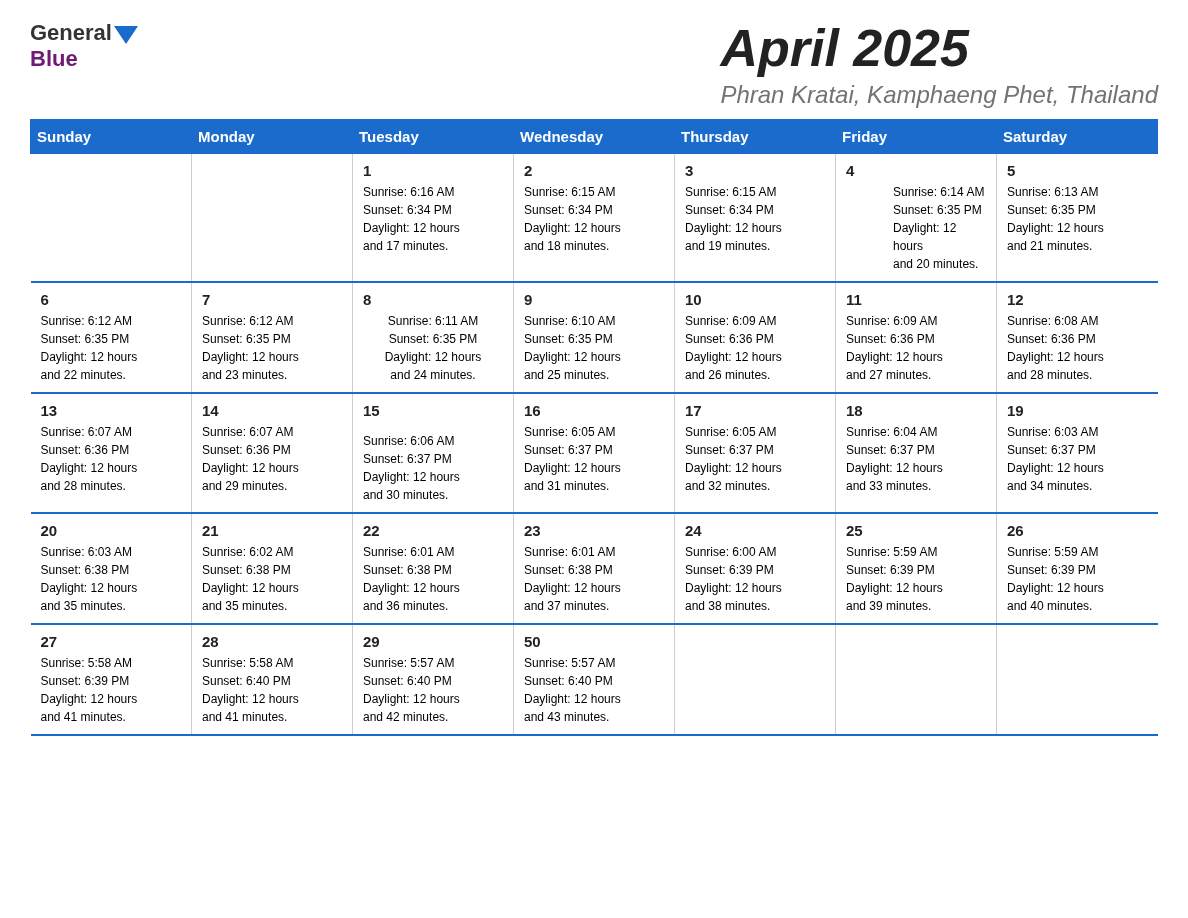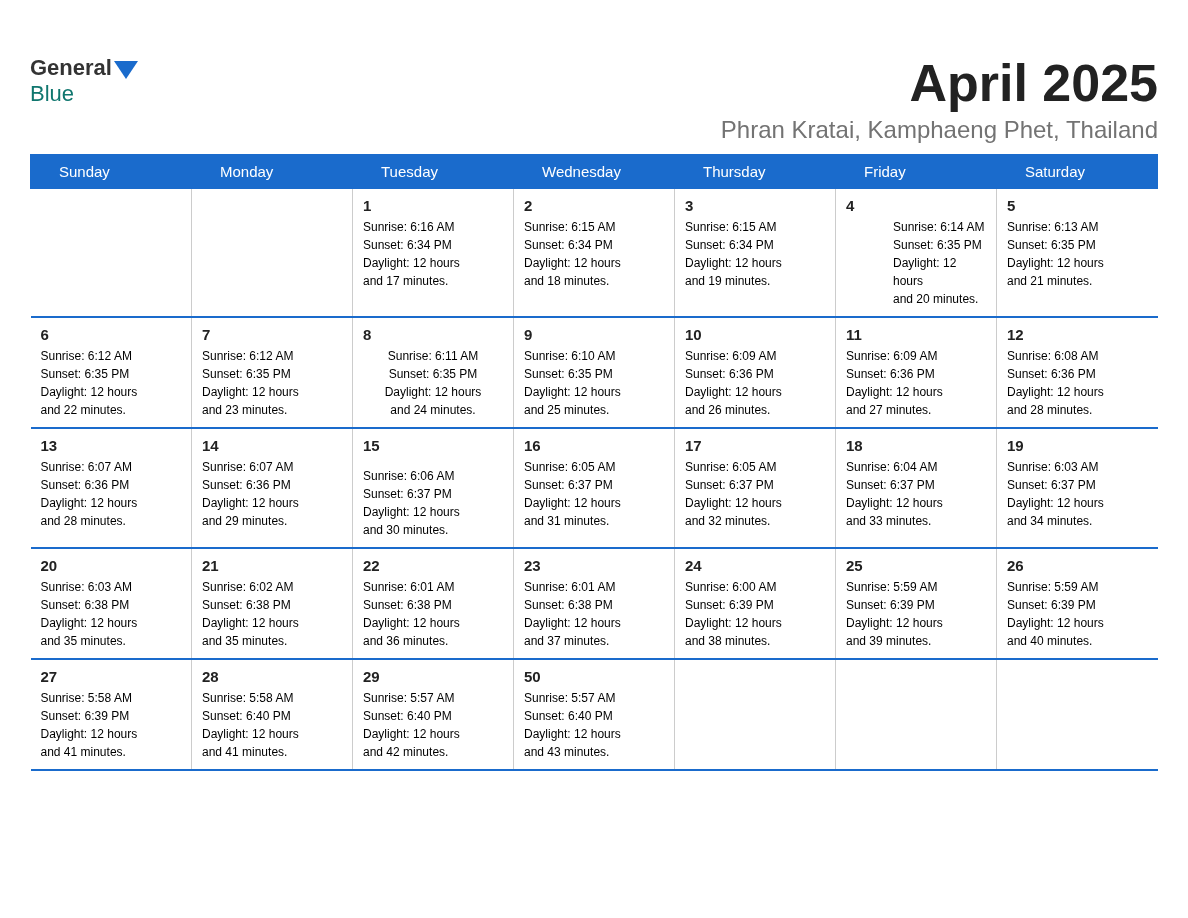--- a/index.html
+++ b/index.html
@@ -8,43 +8,43 @@
       background: #fff;
       width: 1188px;
       min-height: 918px;
       padding: 20px 30px;
     }
     .header {
       display: flex;
       justify-content: space-between;
       align-items: flex-start;
       margin-bottom: 10px;
-      margin-top: 35px;
     }
     .logo-text-general {
       font-size: 22px;
       font-weight: bold;
       color: #333;
     }
     .logo-text-blue {
       font-size: 22px;
-      font-weight: normal;
-      color: #0f766e;
+      font-weight: bold;
+      color: #701a75;
     }
     .logo-triangle {
       width: 0;
       height: 0;
       border-left: 12px solid transparent;
       border-right: 12px solid transparent;
       border-top: 18px solid #1a6bcc;
       margin-left: 2px;
       margin-top: 4px;
     }
     .title-block {
-      text-align: right;
+      text-align: left;
+      font-style: italic;
     }
     .month-title {
       font-size: 52px;
       font-weight: bold;
       color: #222;
       line-height: 1.1;
     }
     .location-title {
       font-size: 24px;
       color: #737373;
@@ -54,22 +54,22 @@
       width: 100%;
       border-collapse: collapse;
       margin-top: 8px;
     }
     thead tr {
       background-color: #1a6bcc;
     }
     thead th {
       color: #fff;
       font-size: 15px;
-      font-weight: normal;
-      padding: 8px 28px;
+      font-weight: bold;
+      padding: 8px 6px;
       text-align: left;
       border: 1px solid #1a6bcc;
     }
     tbody tr {
       border-bottom: 2px solid #1a6bcc;
     }
     tbody td {
       vertical-align: top;
       padding: 8px 10px;
       font-size: 12.5px;

